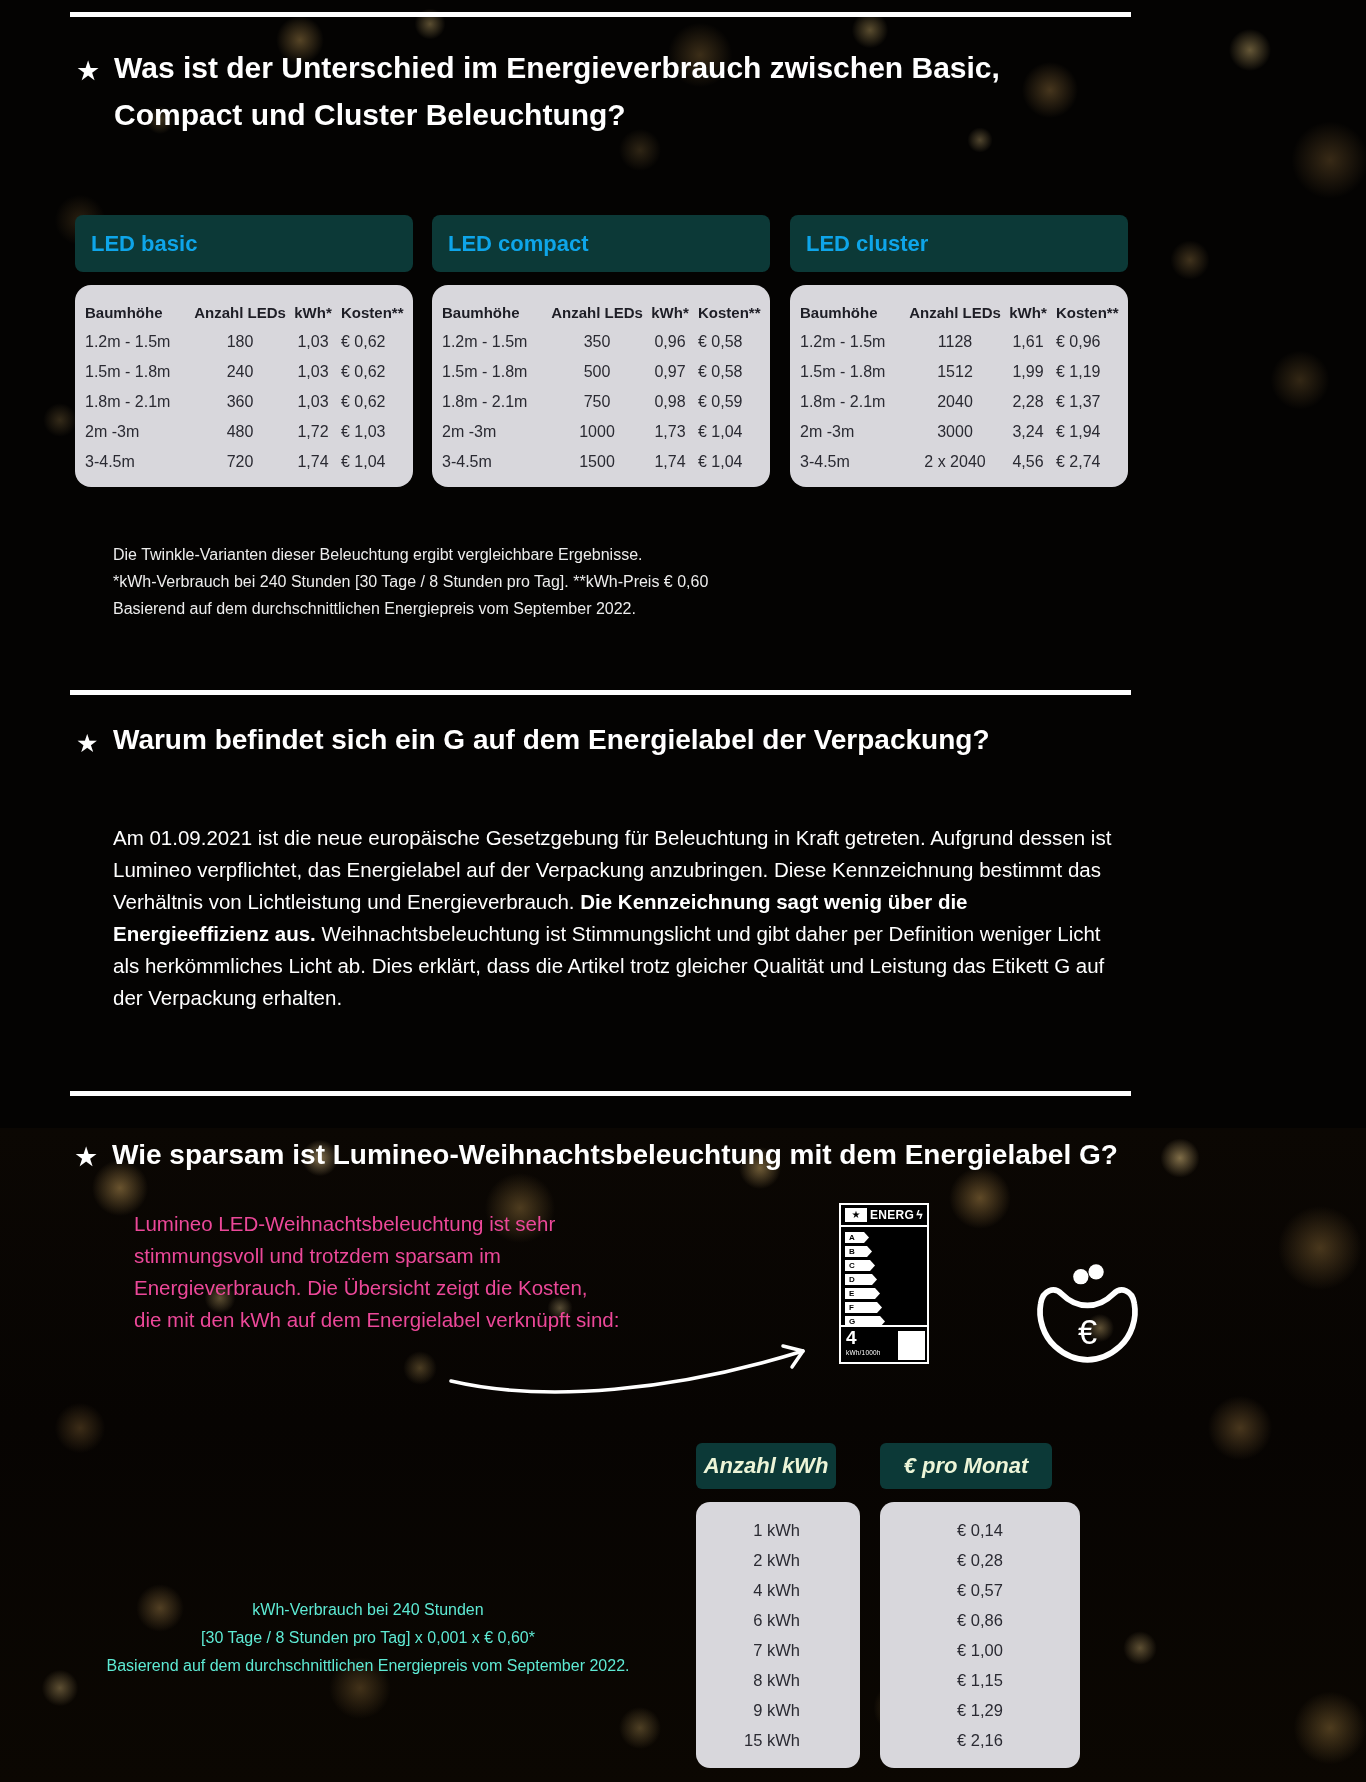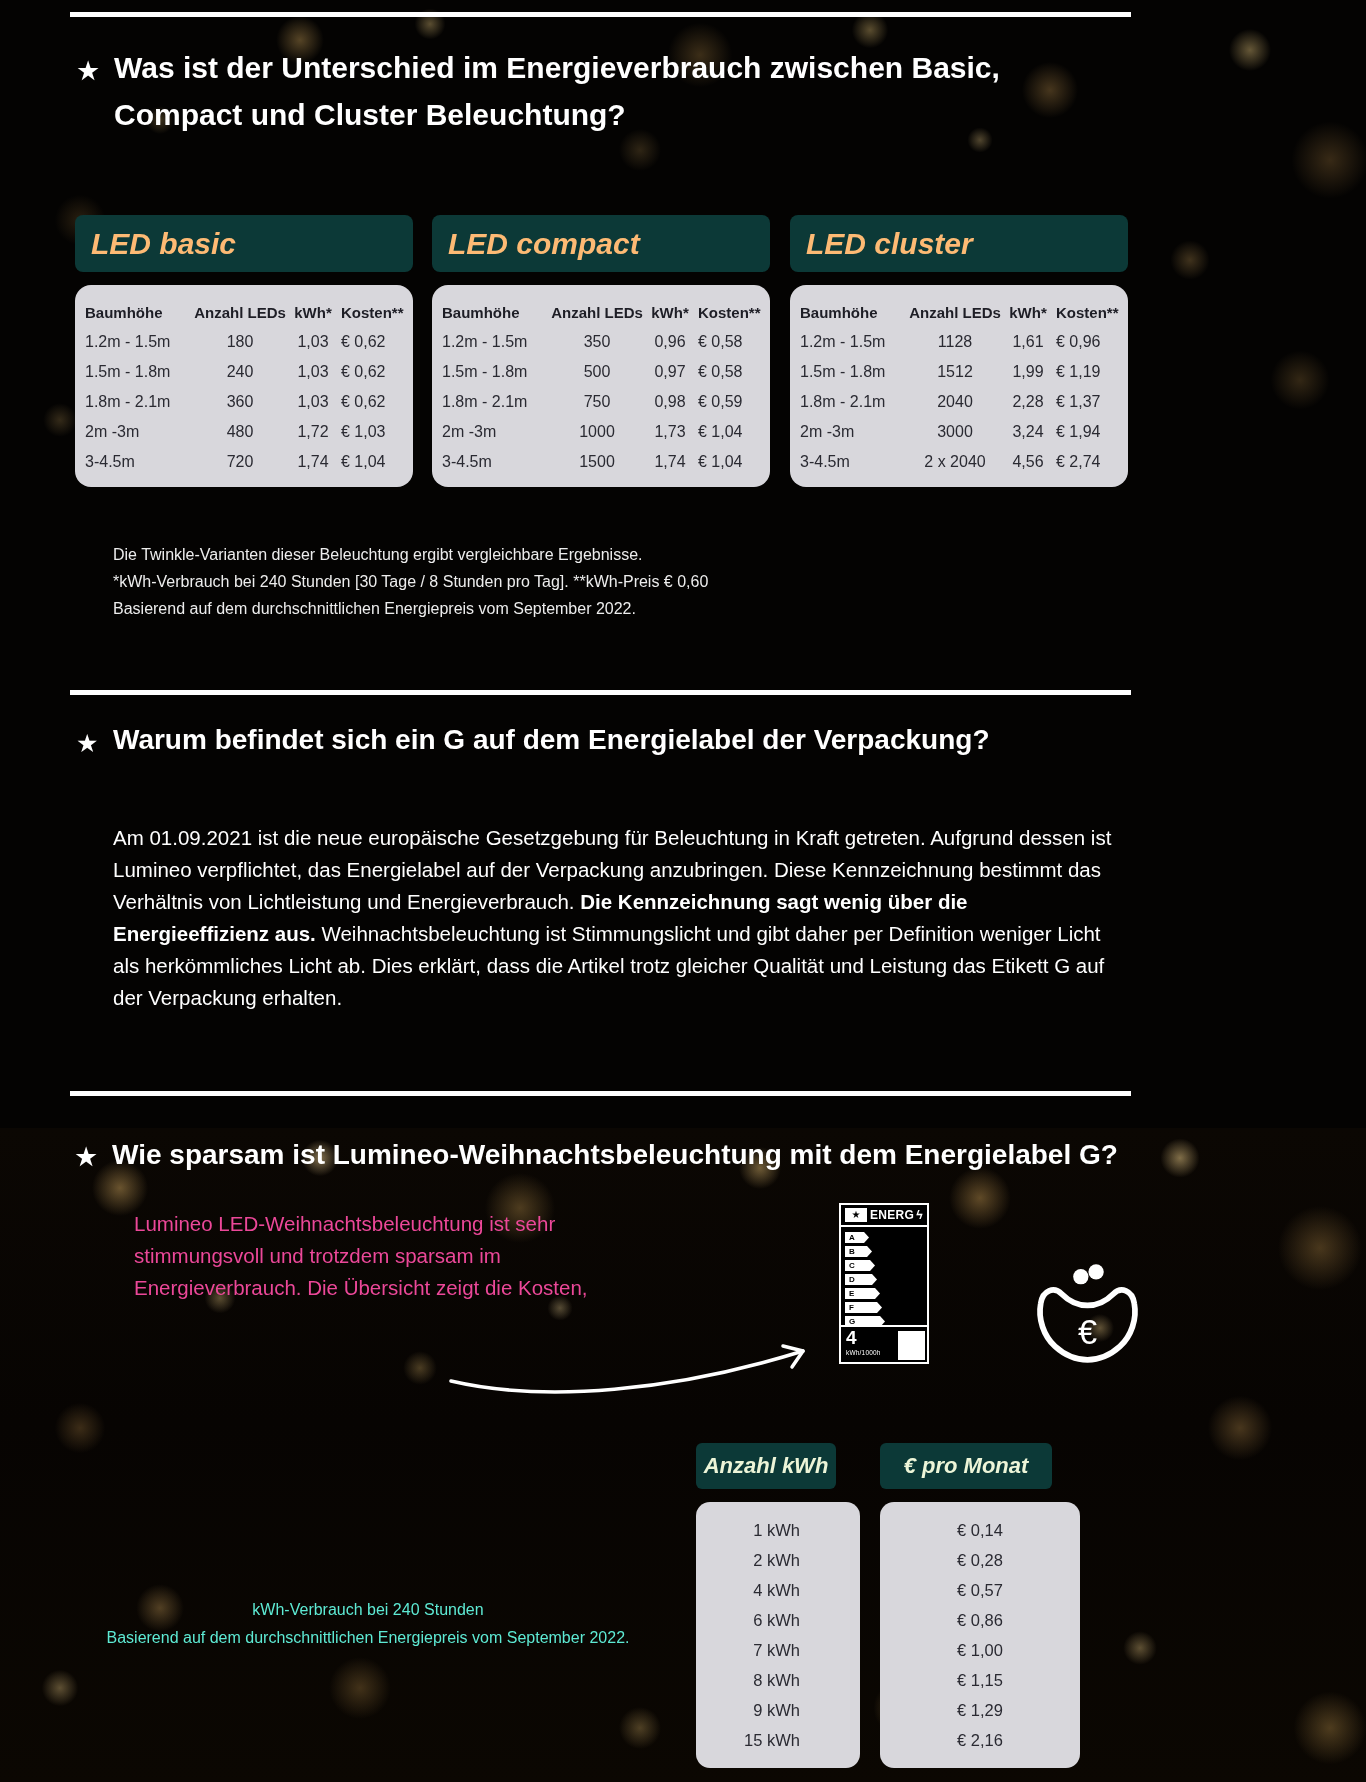--- a/index.html
+++ b/index.html
@@ -48,21 +48,21 @@
   .divider{position:absolute;left:70px;width:1061px;height:5px;background:#fff;}
   .star{position:absolute;color:#fff;}
   .title{position:absolute;color:#fff;font-weight:700;white-space:nowrap;}
   .title-1{left:114px;top:44px;font-size:30px;line-height:47px;}
   .title-2{left:113px;top:724px;font-size:28px;}
   .title-3{left:112px;top:1139px;font-size:28px;}
   
   .ltable{position:absolute;top:215px;width:338px;}
   .ltable-head{height:57px;background:#0c3937;border-radius:8px;display:flex;align-items:center;
                padding:0 16px;box-sizing:border-box;}
-  .ltable-title{font-style:italic;font-weight:700;font-size:30px;color:#fdba74;}
+  .ltable-title{font-weight:700;font-size:22px;color:#0ea5e9;}
   .ltable-body{margin-top:13px;background:#d8d7dc;border-radius:16px;padding:12px 10px 10px;box-sizing:border-box;}
   .tg{display:grid;grid-template-columns:106px 98px 48px 66px;grid-auto-rows:30px;align-items:center;}
   .th{font-weight:700;font-size:15px;color:#1e1e26;}
   .td{font-size:16px;color:#2a2a32;}
   .c1{text-align:left;}.c2{text-align:center;}.c3{text-align:center;}.c4{text-align:left;padding-left:4px;}
   .footnote{position:absolute;left:113px;top:541px;font-size:16px;line-height:27px;color:#ededed;}
   .paragraph{position:absolute;left:113px;top:822px;width:1002px;font-size:20.5px;line-height:32px;color:#fff;}
   .paragraph b{font-weight:700;}
   .intro{position:absolute;left:110px;top:1208px;font-size:20.5px;line-height:32px;color:#ec4899;margin-left:24px;}
   
@@ -224,20 +224,21 @@
 
   <div class="divider" style="top:1091px"></div>
 
   <span class="star" style="left:74px;top:1141px;font-size:27px">★</span>
   <div class="title title-3">Wie sparsam ist Lumineo-Weihnachtsbeleuchtung mit dem Energielabel G?</div>
 
   <div class="intro">
     <div>Lumineo LED-Weihnachtsbeleuchtung ist sehr</div>
     <div>stimmungsvoll und trotzdem sparsam im</div>
     <div>Energieverbrauch. Die Übersicht zeigt die Kosten,</div>
+    <div>die mit den kWh auf dem Energielabel verknüpft sind:</div>
   </div>
 
   <div class="el">
     <div class="el-head">
       <span class="el-star">★</span>
       <span class="el-brand">ENERG</span>
       <span class="el-bolt">ϟ</span>
     </div>
     <div class="el-classes">
       <div class="el-arrow" style="width:24px">A</div>
@@ -287,15 +288,16 @@
     <div class="mini-row">€ 0,57</div>
     <div class="mini-row">€ 0,86</div>
     <div class="mini-row">€ 1,00</div>
     <div class="mini-row">€ 1,15</div>
     <div class="mini-row">€ 1,29</div>
     <div class="mini-row">€ 2,16</div>
   </div>
 
   <div class="note">
     <div>kWh-Verbrauch bei 240 Stunden</div>
+    <div>[30 Tage / 8 Stunden pro Tag] x 0,001 x € 0,60*</div>
     <div>Basierend auf dem durchschnittlichen Energiepreis vom September 2022.</div>
   </div>
 </div>
 
 </body></html>

